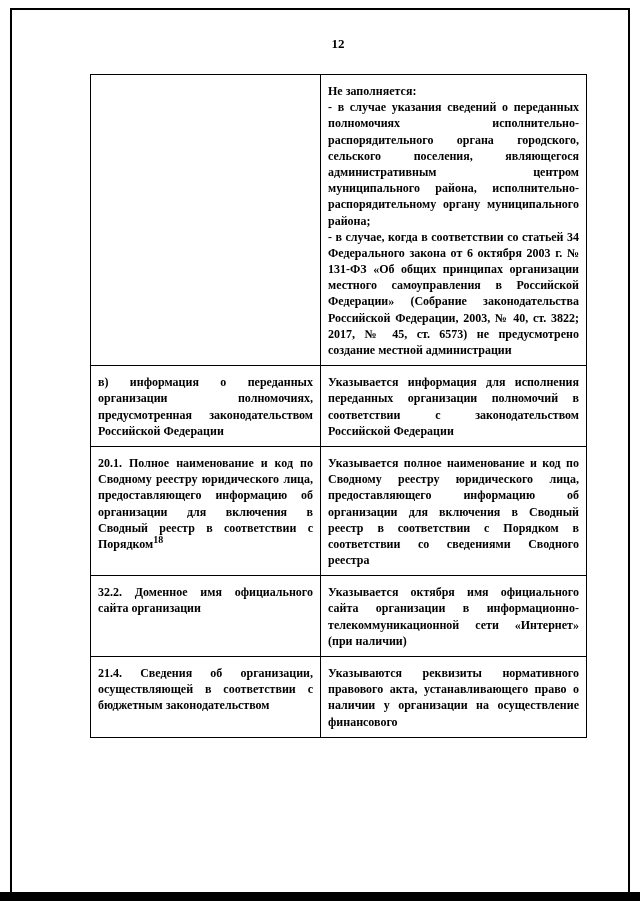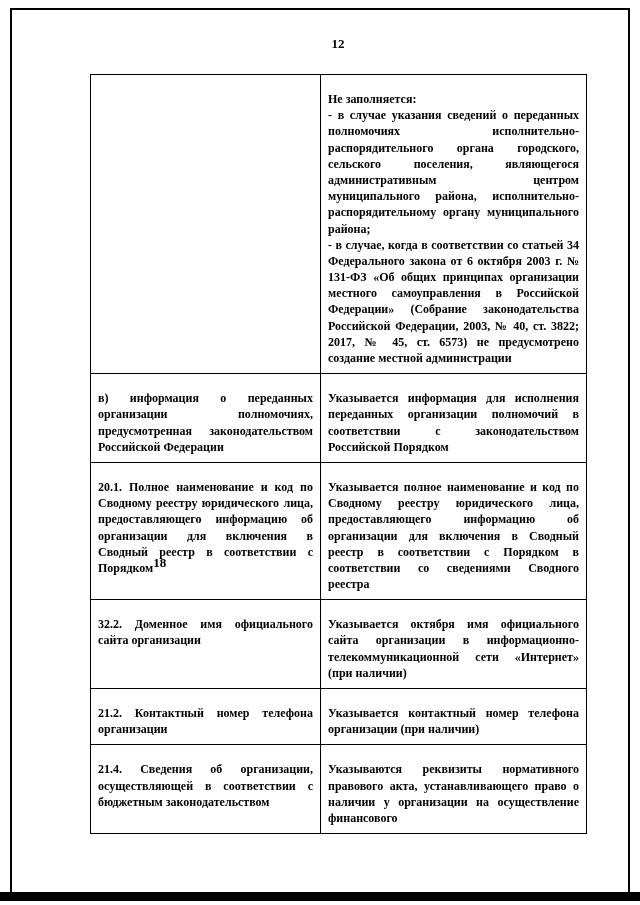--- a/index.html
+++ b/index.html
@@ -42,33 +42,33 @@
     position: absolute;
     left: 90px;
     top: 74px;
     width: 466px;
     border-collapse: collapse;
     table-layout: fixed;
   }
   table.doc-table td {
     border: 1.5px solid #000;
     vertical-align: top;
-    padding: 16px 7px 7px 7px;
+    padding: 8px 7px 7px 7px;
     font-size: 12px;
     font-weight: bold;
     line-height: 1.35;
     color: #000;
     white-space: pre-line;
     text-align: justify;
     word-wrap: break-word;
   }
   td.col-left  { width: 215px; }
   td.col-right { width: 251px; }
   sup.fnref {
-    font-size: 13px;
+    font-size: 10px;
     vertical-align: super;
     line-height: 0;
     white-space: normal;
   }
 </style>
 </head>
 <body>
 
 <div class="scan-frame"></div>
 <div class="bottom-band"></div>
@@ -78,32 +78,28 @@
 <table class="doc-table">
   <tbody>
     <tr>
       <td class="col-left"></td>
       <td class="col-right">Не заполняется:
 - в случае указания сведений о переданных полномочиях исполнительно-распорядительного органа городского, сельского поселения, являющегося административным центром муниципального района, исполнительно-распорядительному органу муниципального района;
 - в случае, когда в соответствии со статьей 34 Федерального закона от 6 октября 2003 г. № 131-ФЗ «Об общих принципах организации местного самоуправления в Российской Федерации» (Собрание законодательства Российской Федерации, 2003, № 40, ст. 3822; 2017, № 45, ст. 6573) не предусмотрено создание местной администрации</td>
     </tr>
     <tr>
       <td class="col-left">в) информация о переданных организации полномочиях, предусмотренная законодательством Российской Федерации</td>
-      <td class="col-right">Указывается информация для исполнения переданных организации полномочий в соответствии с законодательством Российской Порядком</td>
+      <td class="col-right">Указывается информация для исполнения переданных организации полномочий в соответствии с законодательством Российской Федерации</td>
     </tr>
     <tr>
       <td class="col-left"><span>20.1. Полное наименование и код по Сводному реестру юридического лица, предоставляющего информацию об организации для включения в Сводный реестр в соответствии с Порядком</span><sup class="fnref">18</sup></td>
       <td class="col-right">Указывается полное наименование и код по Сводному реестру юридического лица, предоставляющего информацию об организации для включения в Сводный реестр в соответствии с Порядком в соответствии со сведениями Сводного реестра</td>
     </tr>
     <tr>
       <td class="col-left">32.2. Доменное имя официального сайта организации</td>
       <td class="col-right">Указывается октября имя официального сайта организации в информационно-телекоммуникационной сети «Интернет» (при наличии)</td>
     </tr>
     <tr>
-      <td class="col-left">21.2. Контактный номер телефона организации</td>
-      <td class="col-right">Указывается контактный номер телефона организации (при наличии)</td>
-    </tr>
-    <tr>
       <td class="col-left">21.4. Сведения об организации, осуществляющей  в соответствии с бюджетным законодательством</td>
       <td class="col-right">Указываются реквизиты нормативного правового акта, устанавливающего право о  наличии у организации на  осуществление  финансового</td>
     </tr>
   </tbody>
 </table>
 
 </body></html>

